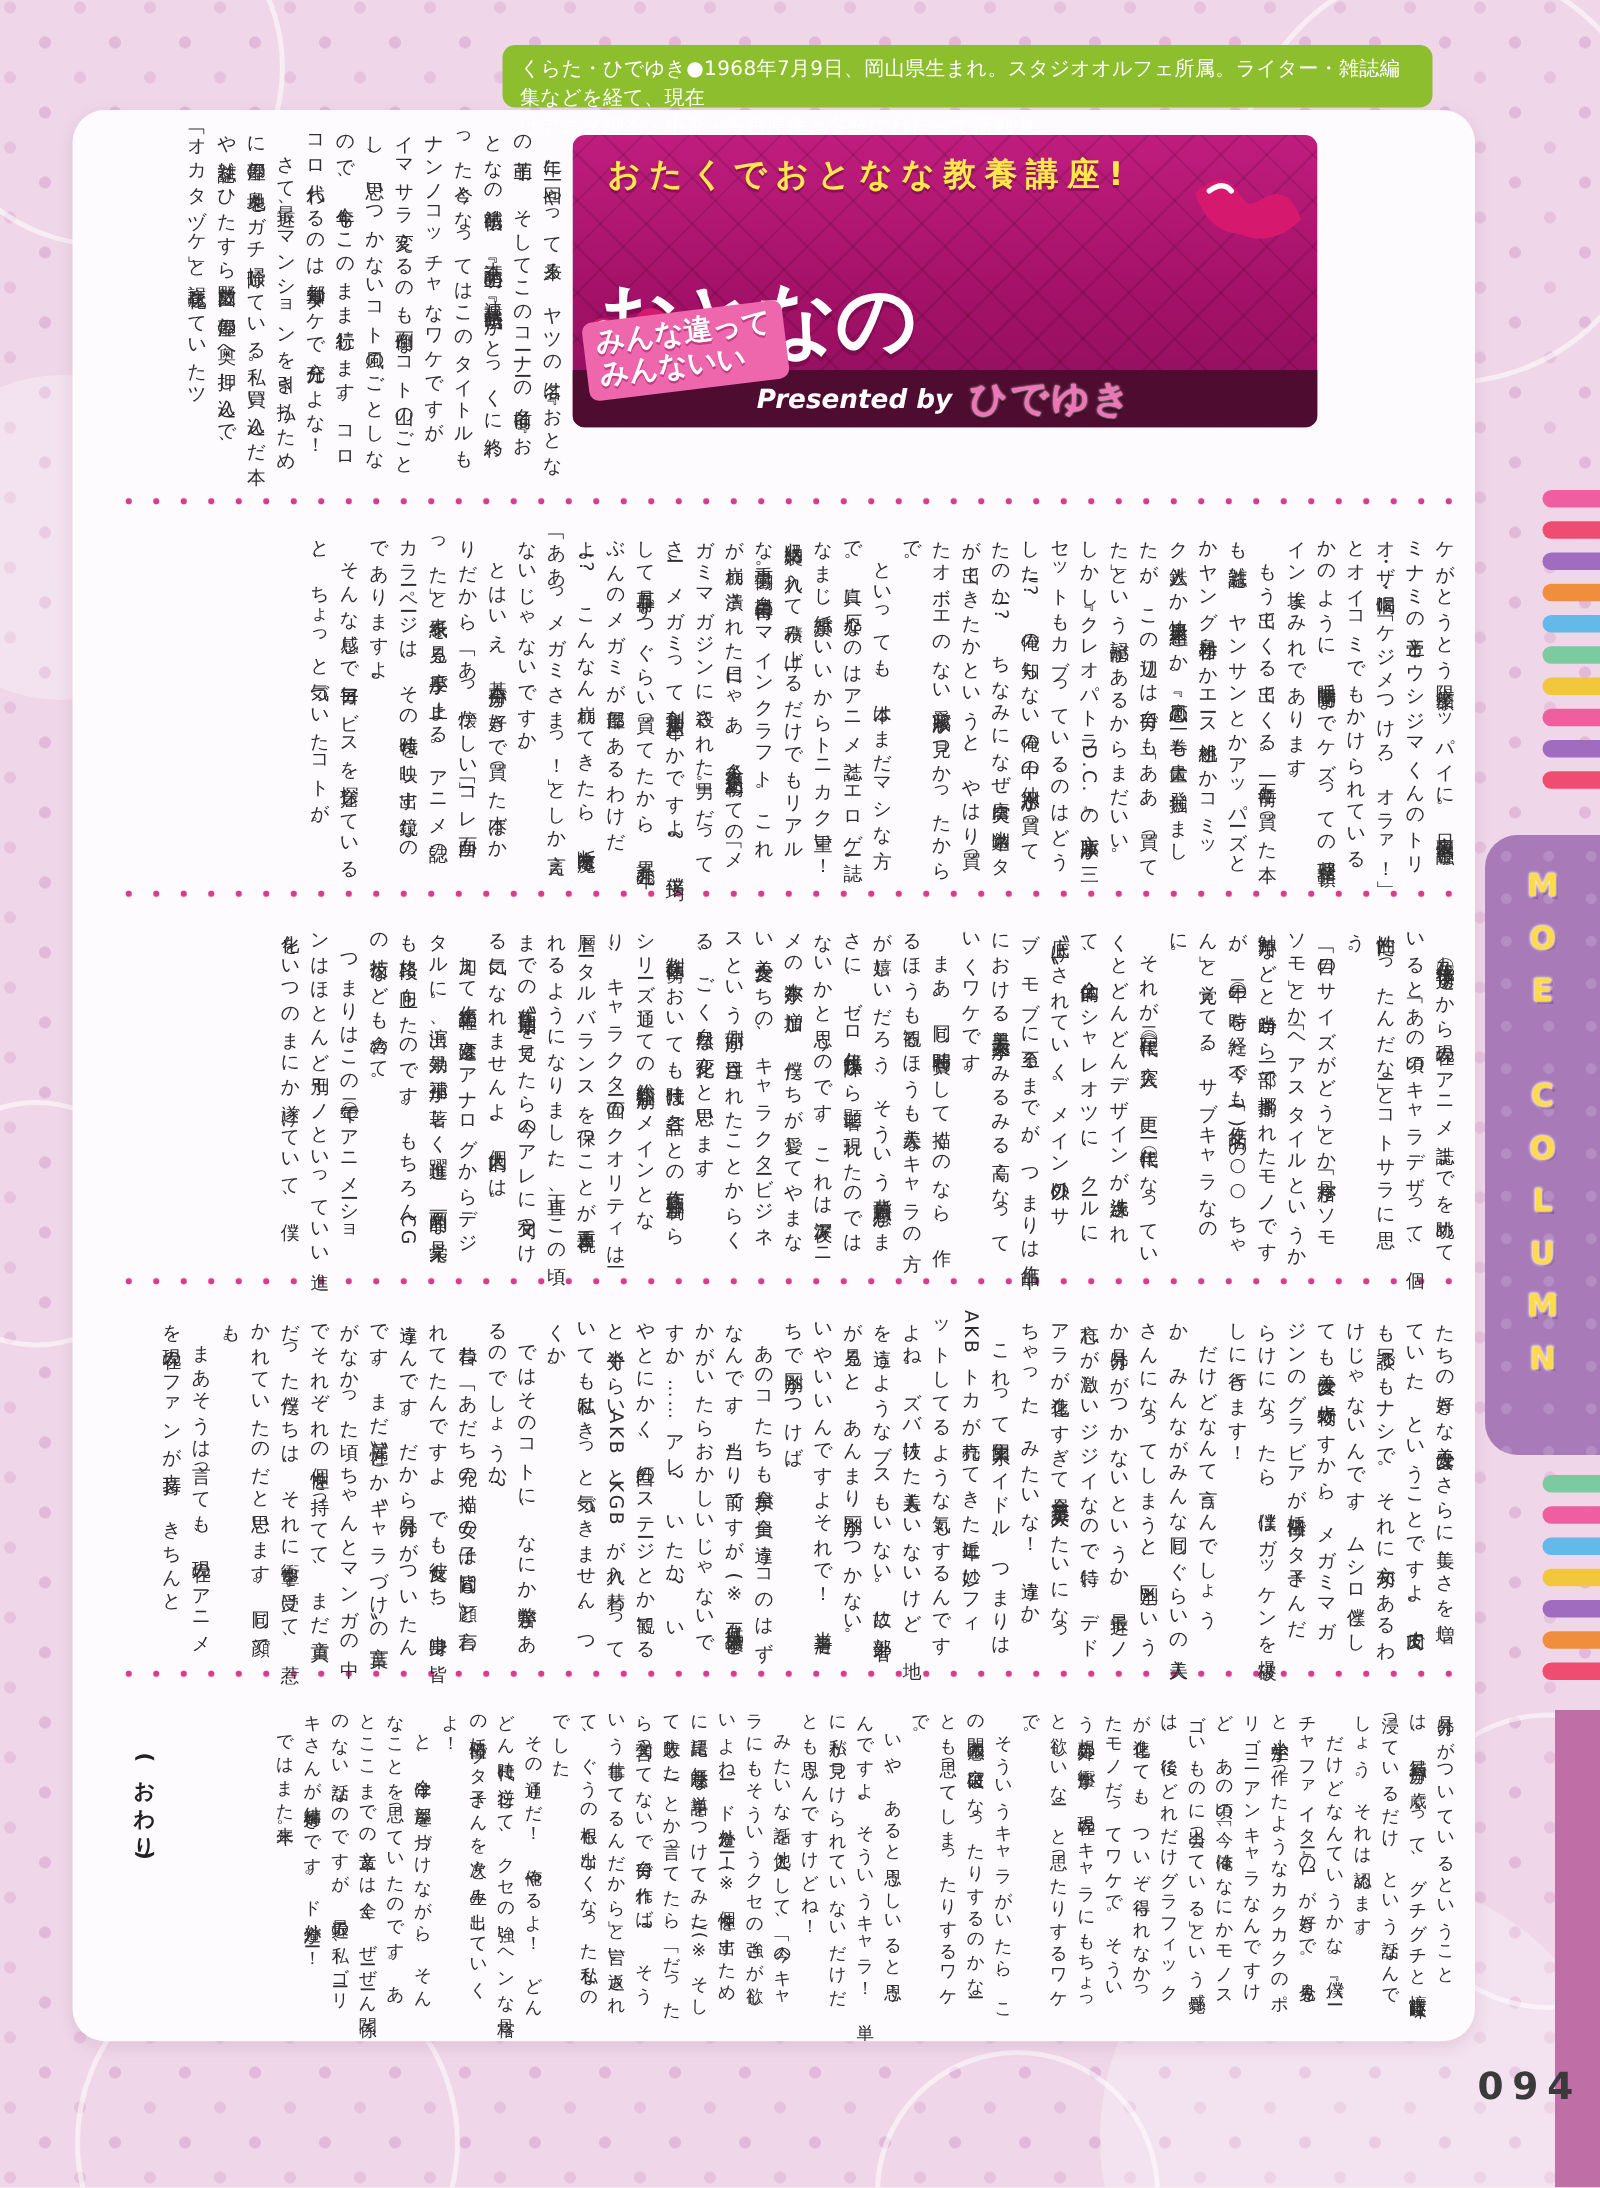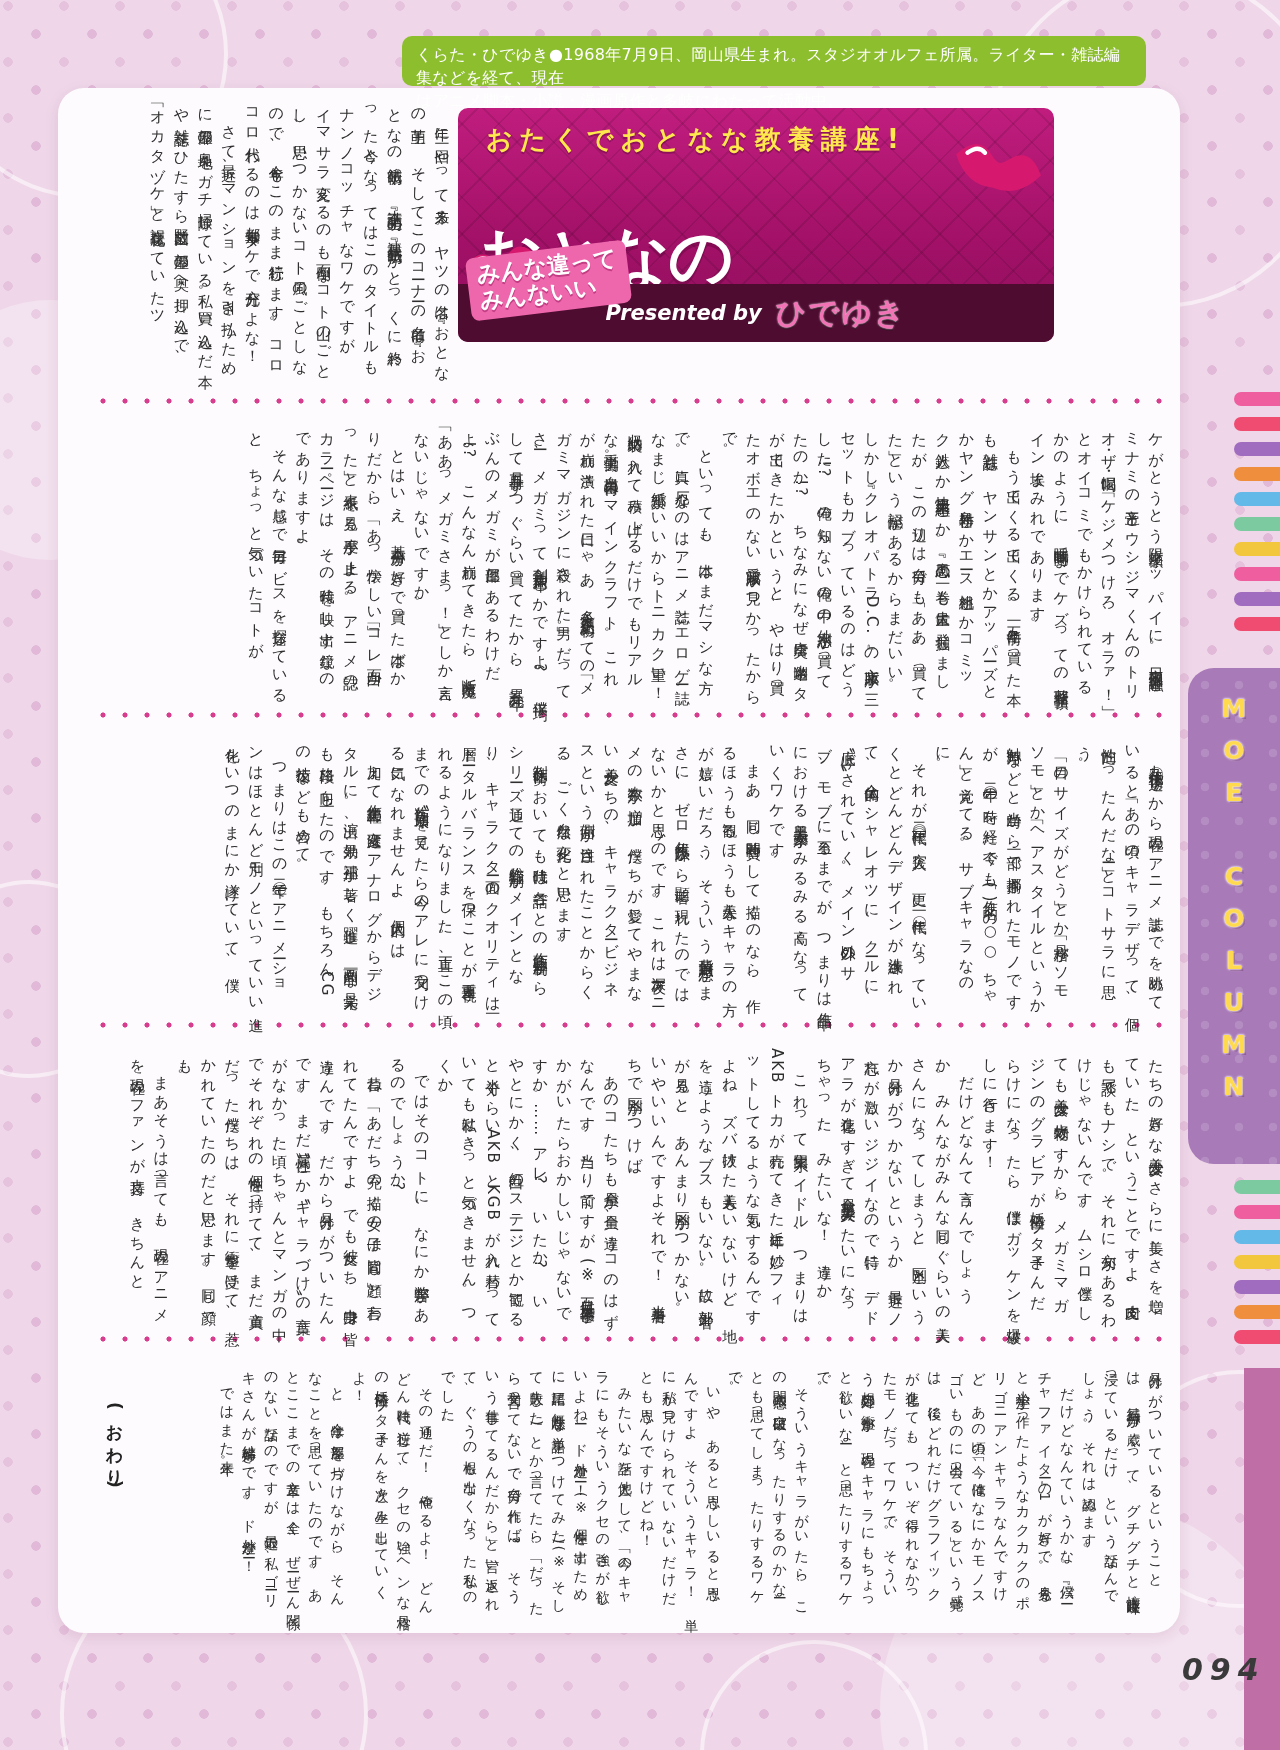--- a/index.html
+++ b/index.html
@@ -72,21 +72,21 @@
     position:absolute;top:-16px;right:92px;color:#ffe94a;font-size:36px;
     transform:rotate(18deg);text-shadow:none;
   }
   .slogan{
     position:absolute;left:10px;bottom:30px;
     background:#ee66ac;border-radius:8px;padding:4px 10px 6px;
     transform:rotate(-7deg);color:#fff;font-weight:bold;font-size:23px;
     line-height:1.15;text-shadow:0 2px 0 rgba(150,20,90,.5);z-index:3;
   }
   .presbar{
-    position:absolute;left:0;bottom:0;width:100%;height:58px;
+    position:absolute;left:0;bottom:0;width:100%;height:46px;
     background:#4d0c30;display:flex;align-items:center;justify-content:center;gap:14px;
   }
   .presby{color:#fff;font-size:21px;font-weight:bold;font-style:italic;}
   .presname{
     color:#f272b6;font-size:30px;font-weight:bold;letter-spacing:2px;
     text-shadow:0 0 2px #fff,0 2px 0 rgba(0,0,0,.4);
   }
   .lips{position:absolute;z-index:2;}
 
   
@@ -101,21 +101,21 @@
   }
   .moelabel{
     writing-mode:vertical-lr;text-orientation:upright;
     font-weight:bold;font-size:25px;letter-spacing:13px;padding-top:26px;
     text-shadow:0 0 2px #fff,0 0 3px #fff,2px 2px 0 rgba(90,30,80,.35);
   }
   .strip{position:absolute;right:0;top:1368px;width:36px;height:382px;}
 
   .pagenum{
     position:absolute;left:1182px;top:1652px;
-    font-size:30px;font-weight:bold;letter-spacing:7px;color:#3a3a3a;font-style:italic;
+    font-size:30px;font-weight:bold;letter-spacing:7px;color:#3a3a3a;
   }
   .owari{
     position:absolute;left:104px;top:1402px;height:180px;
     writing-mode:vertical-rl;font-size:17px;font-weight:bold;color:#222;
     letter-spacing:3px;
   }
 </style>
 </head>
 <body>
 

